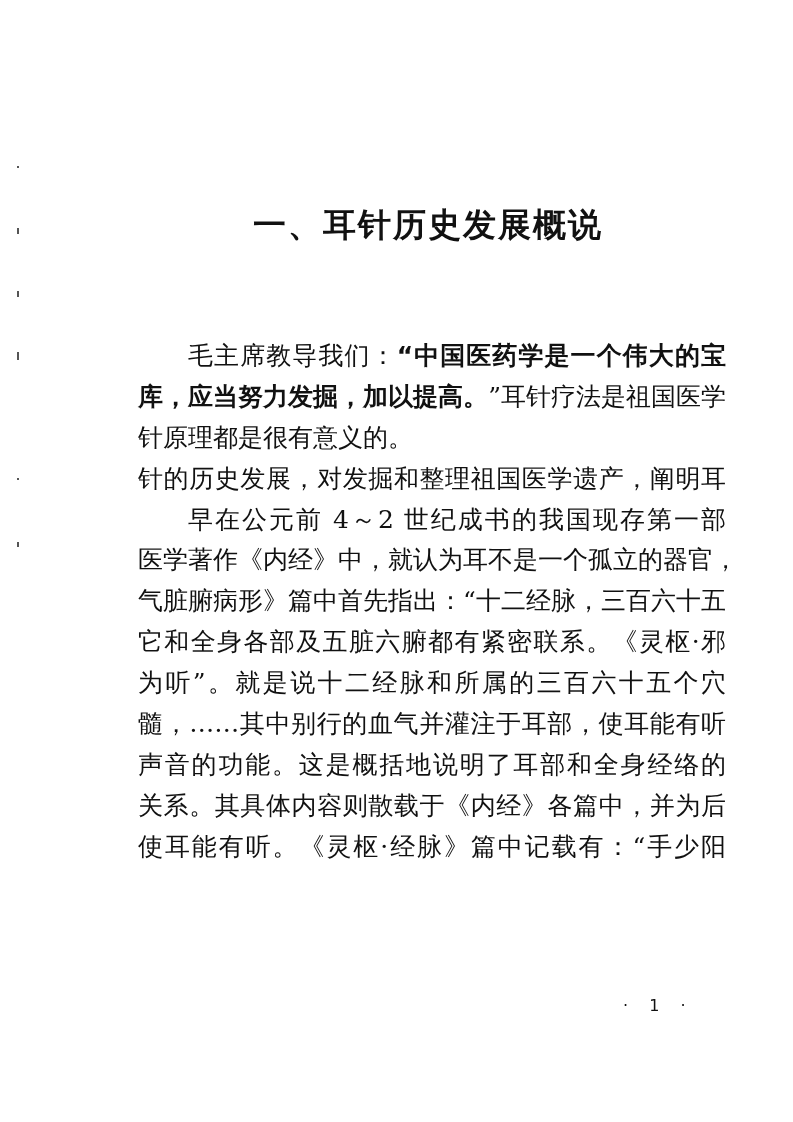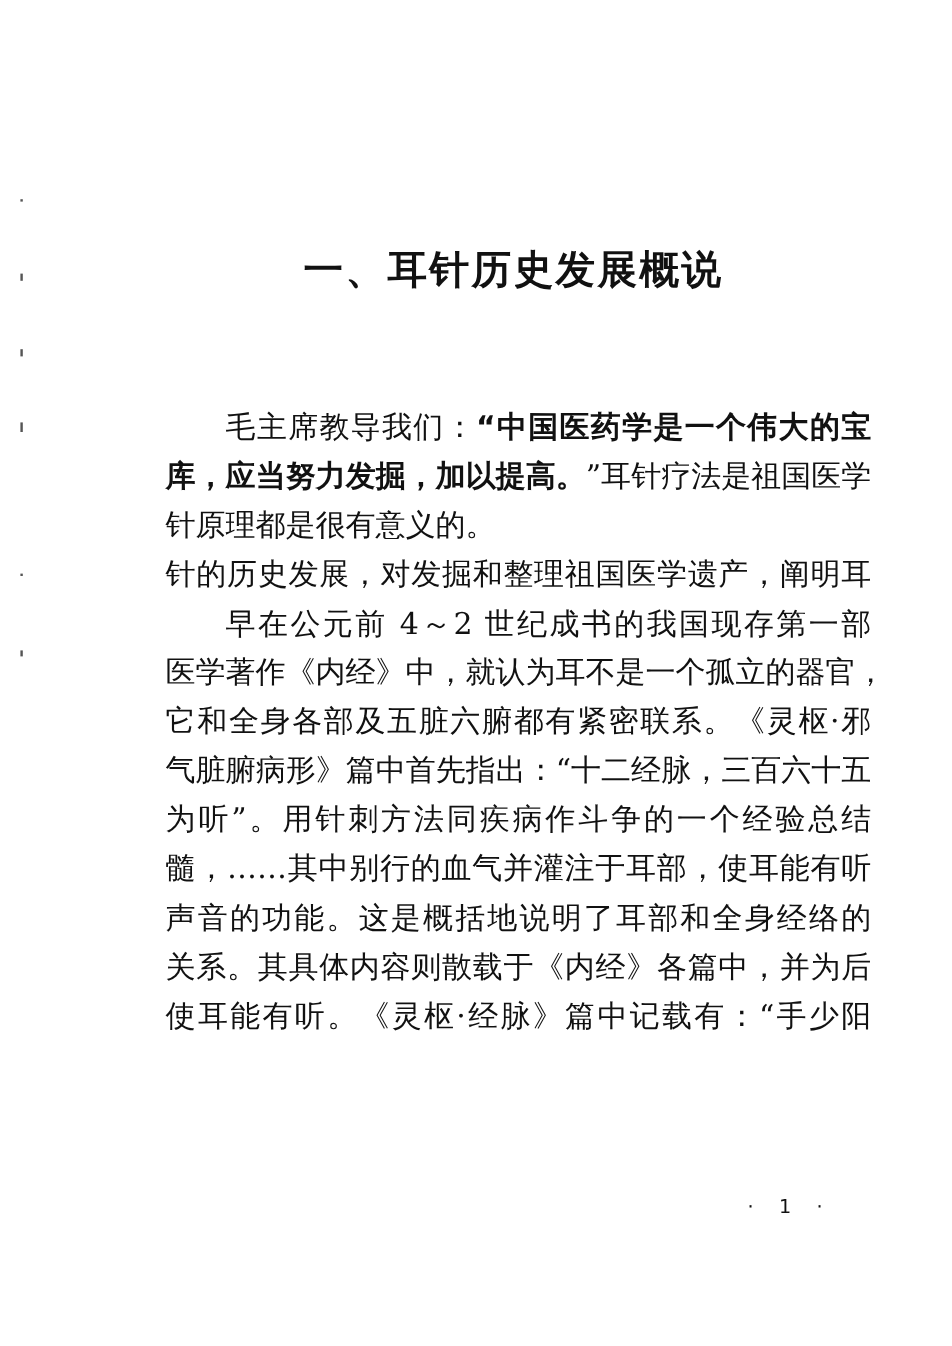--- a/index.html
+++ b/index.html
@@ -34,23 +34,23 @@
 <div class="body">
   <div>
     <div class="line indent"><span>毛主席教导我们：</span><span class="bold">“中国医药学是一个伟大的宝</span></div>
     <div class="line"><span class="bold">库，应当努力发掘，加以提高。</span><span>”耳针疗法是祖国医学</span></div>
     <div class="line last">针原理都是很有意义的。</div>
     <div class="line">针的历史发展，对发掘和整理祖国医学遗产，阐明耳</div>
   </div>
   <div>
     <div class="line indent">早在公元前 4～2 世纪成书的我国现存第一部</div>
     <div class="line">医学著作《内经》中，就认为耳不是一个孤立的器官，</div>
+    <div class="line">气脏腑病形》篇中首先指出：“十二经脉，三百六十五</div>
     <div class="line">它和全身各部及五脏六腑都有紧密联系。《灵枢·邪</div>
-    <div class="line">气脏腑病形》篇中首先指出：“十二经脉，三百六十五</div>
-    <div class="line">为听”。用针刺方法同疾病作斗争的一个经验总结</div>
+    <div class="line">为听”。就是说十二经脉和所属的三百六十五个穴</div>
     <div class="line">髓，……其中别行的血气并灌注于耳部，使耳能有听</div>
     <div class="line">声音的功能。这是概括地说明了耳部和全身经络的</div>
     <div class="line">关系。其具体内容则散载于《内经》各篇中，并为后</div>
     <div class="line">使耳能有听。《灵枢·经脉》篇中记载有：“手少阳</div>
   </div>
 </div>
 
 <div class="pagenum">· 1 ·</div>
 
 </body></html>

